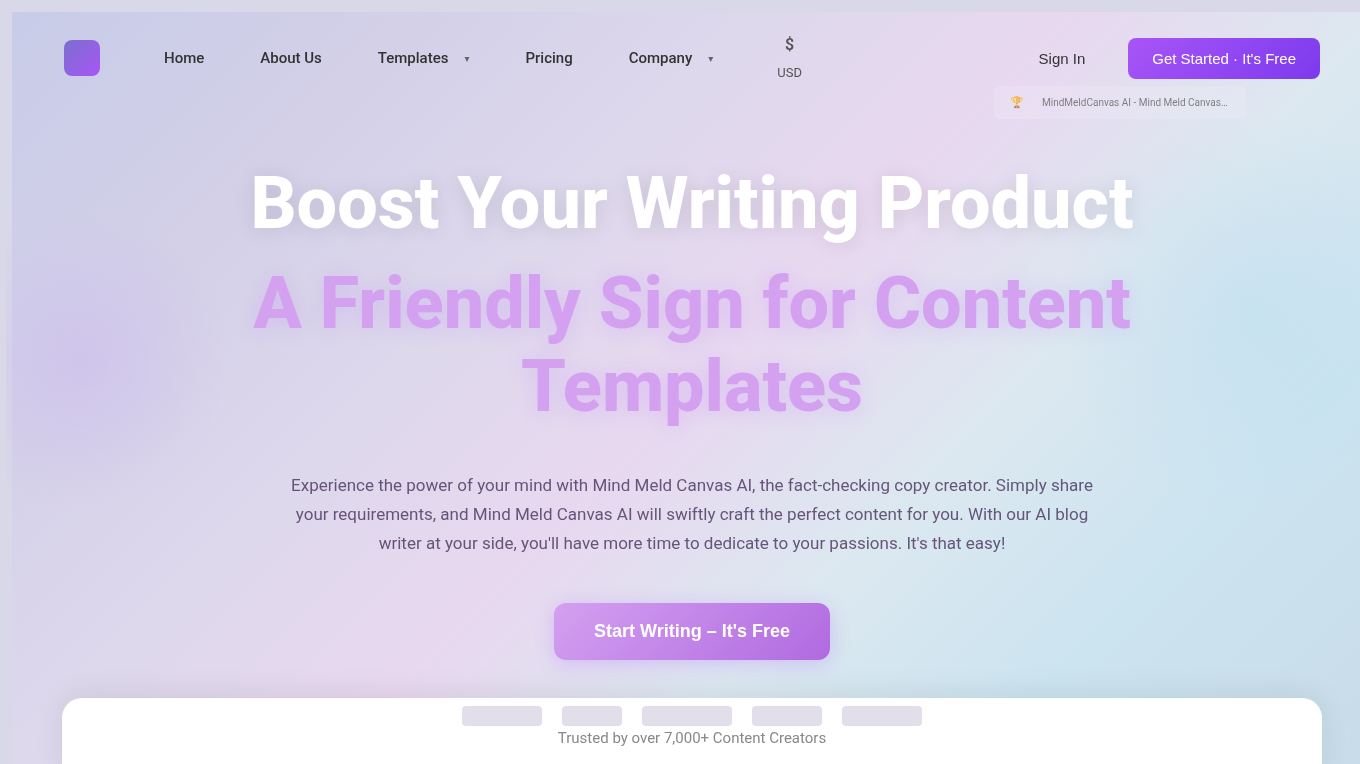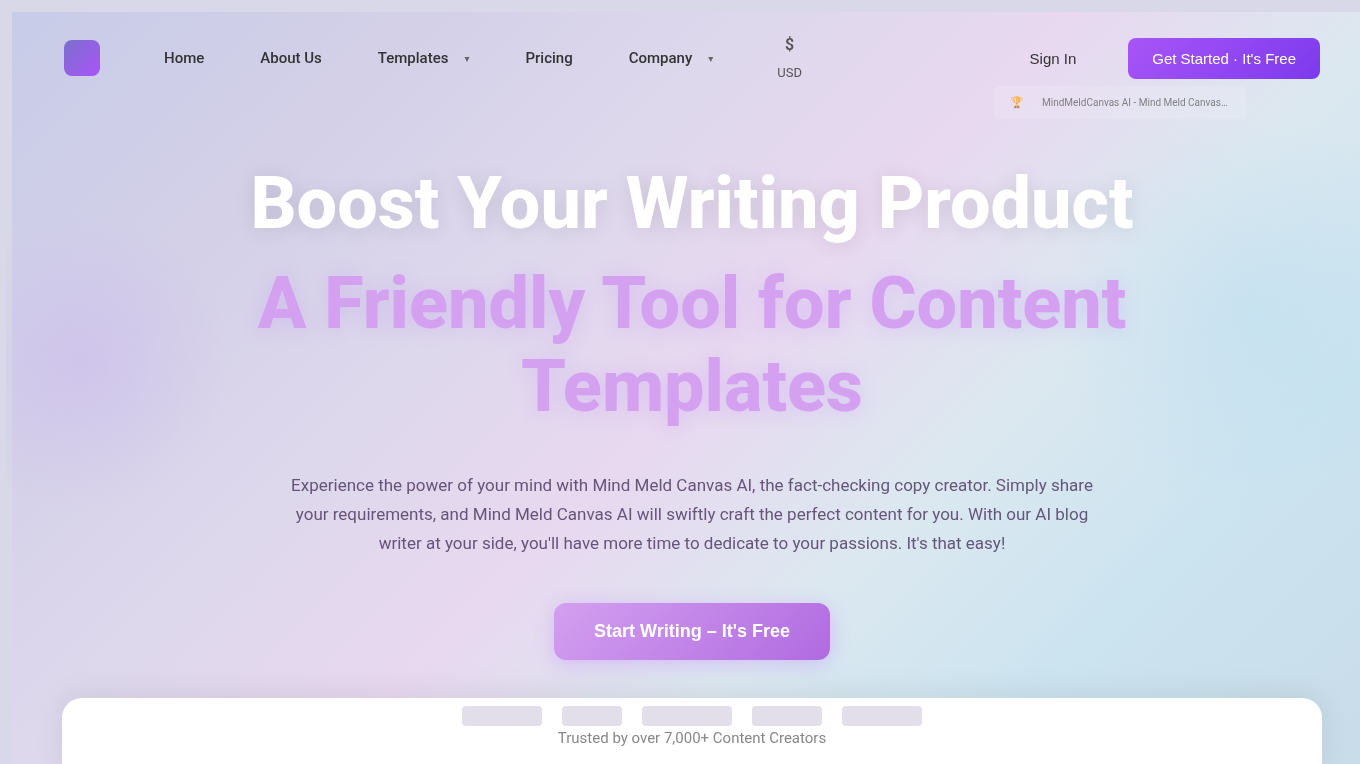--- a/index.html
+++ b/index.html
@@ -86,21 +86,21 @@
 
     .nav-currency .dollar {
       font-weight: 600;
       font-size: 16px;
       line-height: 1;
     }
 
     .nav-right {
       display: flex;
       align-items: center;
-      gap: 36px;
+      gap: 27px;
       margin-left: auto;
     }
 
     .sign-in-btn {
       background: none;
       border: none;
       color: #333;
       font-size: 15px;
       font-weight: 500;
       cursor: pointer;
@@ -296,21 +296,21 @@
     <div class="ph-badge">
       <span>🏆</span>
       <span style="font-size:10px; max-width:200px; overflow:hidden; text-overflow:ellipsis; white-space:nowrap;">MindMeldCanvas AI - Mind Meld Canvas AI, the fact-checking copy creator | Product Hunt</span>
     </div>
   </div>
 
   <section class="hero">
 
     <h1 class="hero-title-white">Boost Your Writing Product</h1>
     <h1 class="hero-title-purple">
-      <span>A Friendly Tool for Content</span><br>
+      <span>A Friendly Sign for Content</span><br>
       <span>Templates</span>
     </h1>
 
     <p class="hero-description">Experience the power of your mind with Mind Meld Canvas AI, the fact-checking copy creator. Simply share your requirements, and Mind Meld Canvas AI will swiftly craft the perfect content for you. With our AI blog writer at your side, you'll have more time to dedicate to your passions. It's that easy!</p>
 
     <button class="start-writing-btn">Start Writing – It's Free</button>
 
     
     <div class="logos-section">
       <div class="logo-placeholder"></div>

